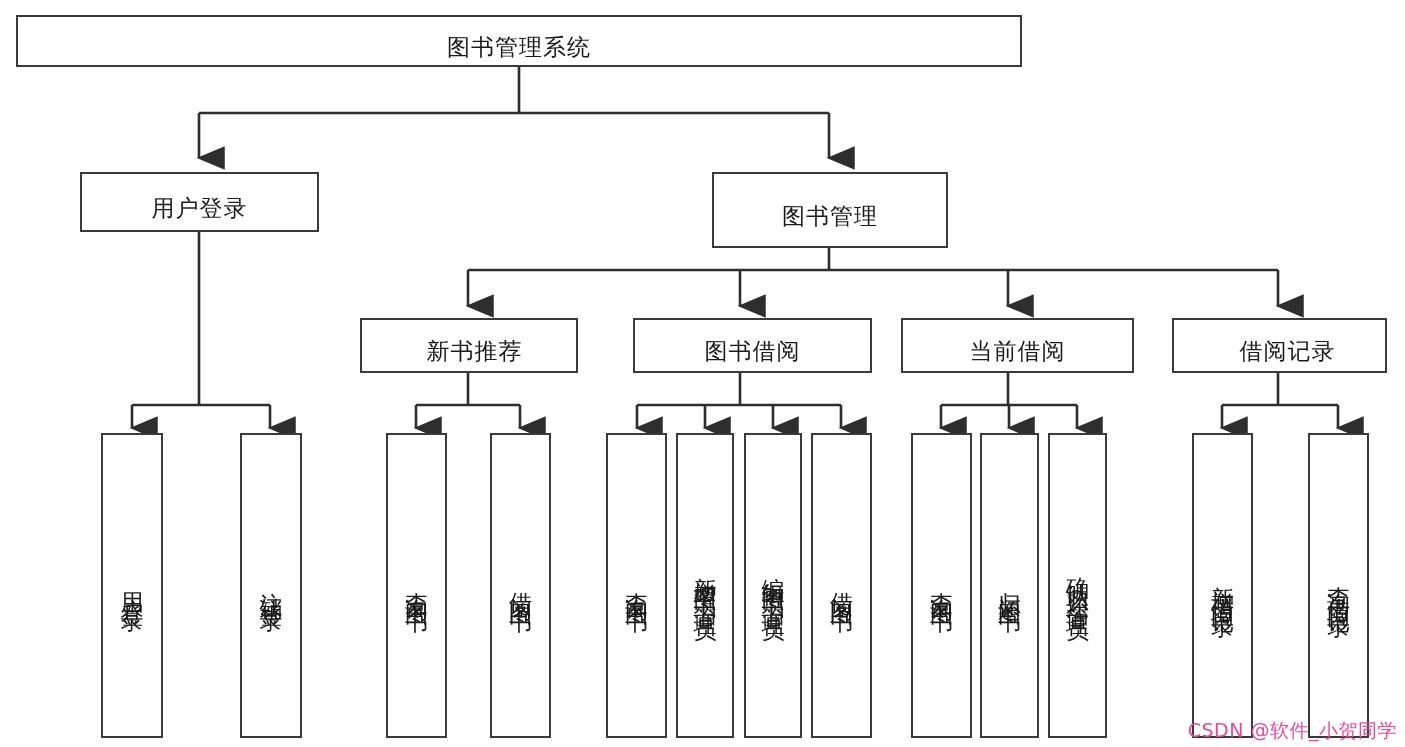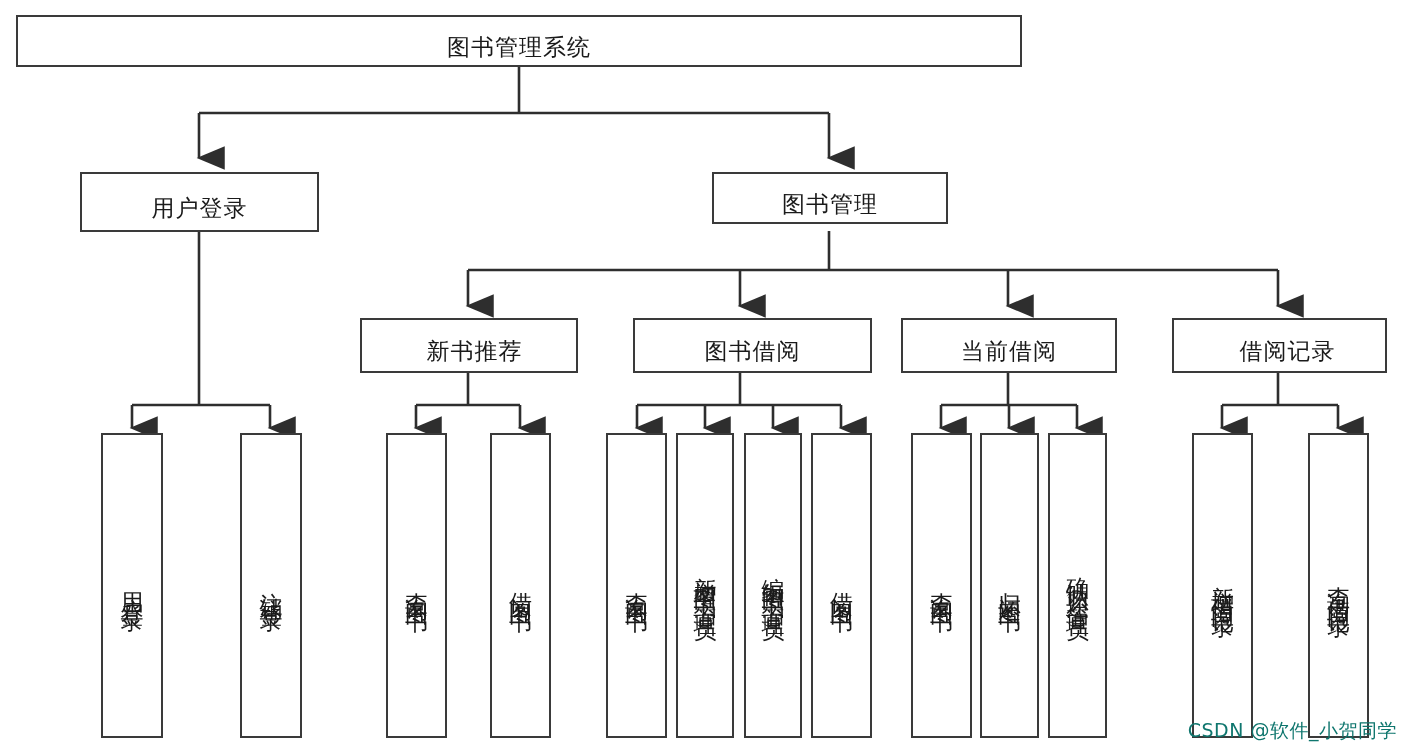--- a/index.html
+++ b/index.html
@@ -52,21 +52,21 @@
   }
   .node .htext {
     white-space: nowrap;
     margin-top: 12px;
   }
   .watermark {
     position: absolute;
     right: 8px;
     bottom: 3px;
     font-size: 19px;
-    color: #0f766e;
+    color: #ec4899;
     white-space: nowrap;
     letter-spacing: 0.5px;
   }
 </style>
 </head>
 <body>
 
 <div id="canvas">
 
   <svg class="edges" viewBox="0 0 1405 747" xmlns="http://www.w3.org/2000/svg">
@@ -121,31 +121,31 @@
     </g>
   </svg>
 
   <div class="node h" style="left:16px; top:15px; width:1006px; height:52px;">
     <span class="htext">图书管理系统</span>
   </div>
 
   <div class="node h" style="left:80px; top:172px; width:239px; height:60px;">
     <span class="htext">用户登录</span>
   </div>
-  <div class="node h" style="left:712px; top:172px; width:236px; height:52px;">
+  <div class="node h" style="left:712px; top:172px; width:236px; height:76px;">
     <span class="htext">图书管理</span>
   </div>
 
   <div class="node h" style="left:360px; top:318px; width:218px; height:55px;padding-left:11px;">
     <span class="htext">新书推荐</span>
   </div>
   <div class="node h" style="left:633px; top:318px; width:239px; height:55px;">
     <span class="htext">图书借阅</span>
   </div>
-  <div class="node h" style="left:901px; top:318px; width:216px; height:55px;">
+  <div class="node h" style="left:901px; top:318px; width:233px; height:55px;">
     <span class="htext">当前借阅</span>
   </div>
   <div class="node h" style="left:1172px; top:318px; width:215px; height:55px;padding-left:16px;">
     <span class="htext">借阅记录</span>
   </div>
 
   <div class="node v" style="left:101px; top:433px; width:62px; height:305px;">
     <span class="vtext">用户登录</span>
   </div>
   <div class="node v" style="left:240px; top:433px; width:62px; height:305px;">

